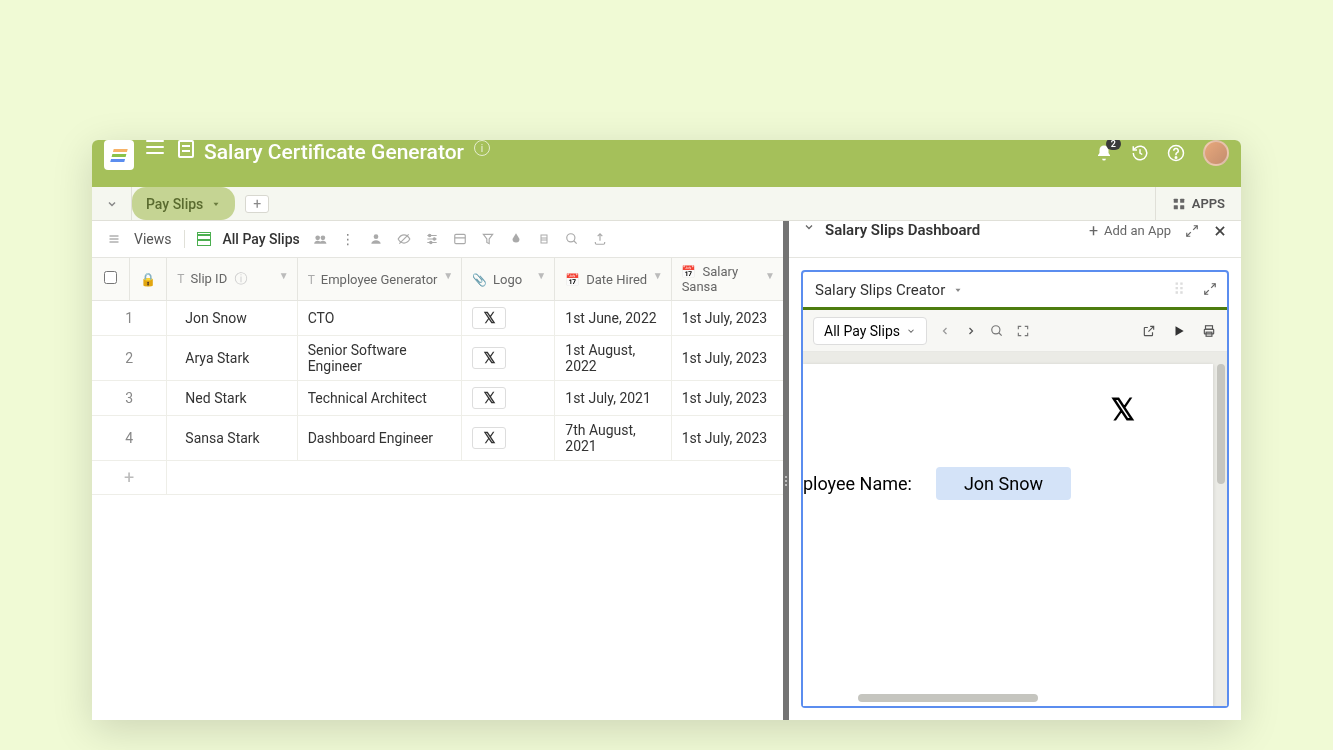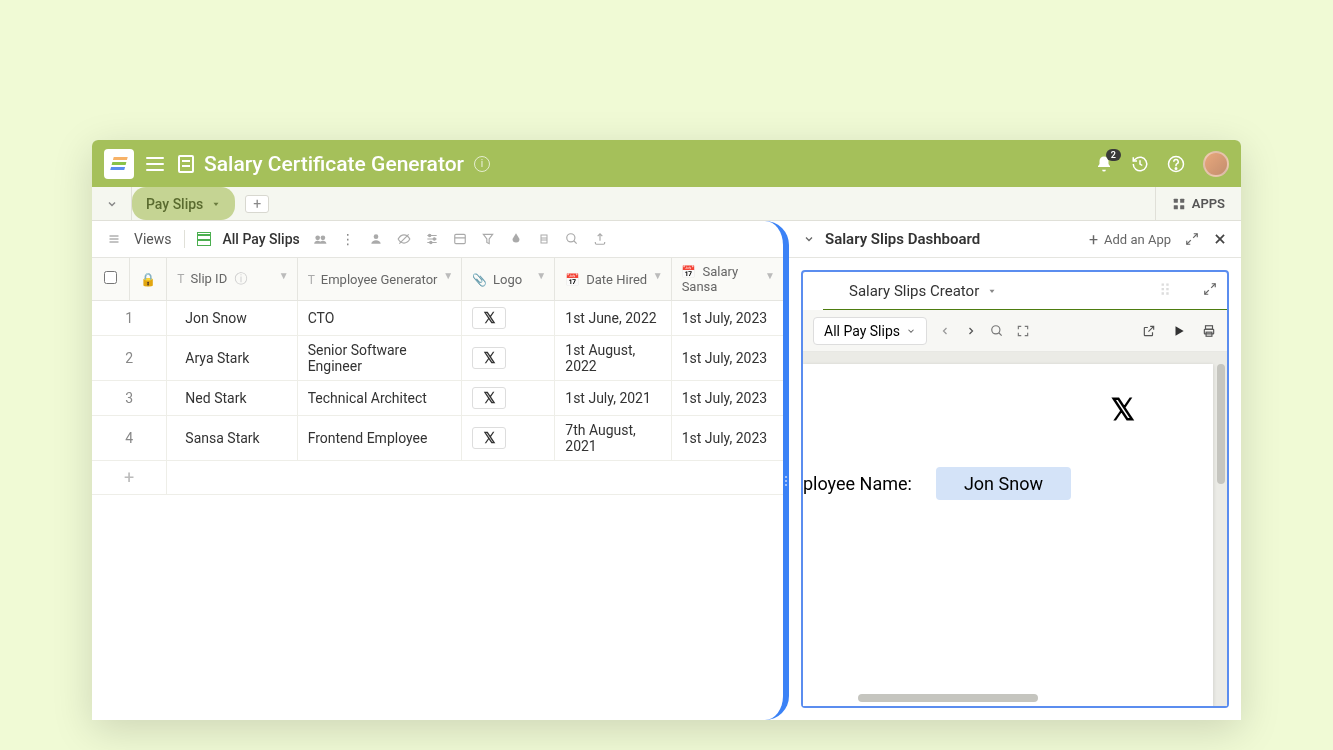--- a/index.html
+++ b/index.html
@@ -1,18 +1,18 @@
 <!DOCTYPE html>
 <html><head>
 <meta charset="utf-8">
 <style>
 * { box-sizing: border-box; margin: 0; padding: 0; }
 body { font-family: -apple-system, BlinkMacSystemFont, "Segoe UI", Roboto, sans-serif; background: #f0fad5; width: 1333px; height: 750px; overflow: hidden; }
 .app-window { position: absolute; left: 92px; top: 140px; width: 1149px; height: 580px; background: #fff; border-radius: 6px 6px 0 0; box-shadow: 0 10px 40px rgba(0,0,0,0.15); overflow: hidden; }
-.topbar { height: 47px; background: #a5c05a; display: flex; align-items: center; padding: 0 12px; color: #fff; }
+.topbar { height: 47px; background: #a5c05a; display: flex; align-items: flex-start; padding: 0 12px; color: #fff; }
 .logo-box { width: 30px; height: 30px; background: #fff; border-radius: 4px; display: flex; align-items: center; justify-content: center; margin-right: 12px; }
 .logo-stripes { display: flex; flex-direction: column; gap: 2px; transform: skewX(-15deg); }
 .logo-stripes span { display:block; width: 14px; height: 3px; }
 .hamburger { width: 18px; height: 14px; display: flex; flex-direction: column; justify-content: space-between; margin-right: 14px; cursor: pointer; }
 .hamburger span { display: block; height: 2px; background: #fff; border-radius: 1px; }
 .doc-icon { width: 16px; height: 18px; border: 2px solid #fff; border-radius: 2px; margin-right: 10px; position: relative; }
 .doc-icon::before, .doc-icon::after { content: ""; position: absolute; left: 2px; right: 2px; height: 2px; background: #fff; }
 .doc-icon::before { top: 3px; }
 .doc-icon::after { top: 8px; }
 .app-title { font-size: 21px; font-weight: 500; }
@@ -21,47 +21,47 @@
 .bell { position: relative; width: 18px; height: 18px; }
 .bell svg { width: 18px; height: 18px; fill: #fff; }
 .badge { position: absolute; top: -6px; right: -8px; background: #3a3a3a; color: #fff; font-size: 9px; border-radius: 8px; padding: 1px 5px; font-weight: 600; }
 .avatar { width: 26px; height: 26px; border-radius: 50%; background: linear-gradient(135deg, #e8a87c, #c38d6e); border: 2px solid rgba(255,255,255,0.4); }
 .tabbar { height: 34px; background: #f5f7f0; border-bottom: 1px solid #e0e0d8; display: flex; align-items: stretch; }
 .tab-expand { width: 40px; display: flex; align-items: center; justify-content: center; border-right: 1px solid #e0e0d8; cursor: pointer; }
 .tab-active { background: #c5d493; display: flex; align-items: center; padding: 0 14px; color: #5a6b2f; font-size: 14px; font-weight: 500; gap: 8px; border-radius: 14px; }
 .tab-add { width: 24px; height: 18px; margin: 8px 0 0 10px; background: #fff; border: 1px solid #d8d8d0; border-radius: 3px; display: flex; align-items: center; justify-content: center; font-size: 14px; color: #888; cursor: pointer; }
 .apps-btn { margin-left: auto; border-left: 1px solid #e0e0d8; padding: 0 16px; display: flex; align-items: center; gap: 6px; font-size: 13px; font-weight: 600; color: #555; cursor: pointer; }
 .main { display: flex; height: calc(100% - 81px); }
-.left-pane { flex: 0 0 697px; display: flex; flex-direction: column; border-right: 6px solid #3b82f6; position: relative; border-radius: 24px; }
+.left-pane { flex: 0 0 697px; display: flex; flex-direction: column; border-right: 6px solid #737373; position: relative; }
 .resize-dots { position: absolute; right: -6px; top: 50%; width: 6px; height: 20px; display: flex; flex-direction: column; align-items: center; justify-content: center; gap: 2px; }
 .resize-dots span { width: 2px; height: 2px; background: rgba(255,255,255,0.7); border-radius: 50%; }
 .toolbar { height: 37px; border-bottom: 1px solid #e5e5e0; display: flex; align-items: center; padding: 0 14px; gap: 12px; color: #555; font-size: 14px; }
 .toolbar .sep { width: 1px; height: 18px; background: #e0e0d8; }
 .tb-icon { width: 16px; height: 16px; cursor: pointer; color: #888; display: flex; align-items: center; justify-content: center; }
 .grid-icon { width: 14px; height: 14px; display: inline-block; position: relative; }
 .grid-icon::before { content: ""; position: absolute; inset: 0; border: 1.5px solid #4caf50; }
 .grid-icon::after { content: ""; position: absolute; left: 0; right: 0; top: 50%; height: 1.5px; background: #4caf50; box-shadow: 0 -5px 0 #4caf50; }
 .view-name { font-weight: 500; color: #333; }
 table { width: 100%; border-collapse: collapse; font-size: 14px; color: #333; }
 th { background: #fafaf7; border-bottom: 1px solid #e5e5e0; border-right: 1px solid #e5e5e0; text-align: left; padding: 6px 10px; font-weight: 400; color: #666; font-size: 13px; height: 34px; position: relative; }
 th .col-icon { color: #aaa; margin-right: 6px; font-size: 12px; }
 th .dropdown-caret { position: absolute; right: 8px; top: 12px; color: #bbb; font-size: 10px; }
 td { border-bottom: 1px solid #eeeee8; border-right: 1px solid #eeeee8; padding: 6px 10px; height: 31px; }
 .row-num { text-align: center; color: #888; width: 40px; }
 .x-logo-cell { display: inline-flex; width: 34px; height: 22px; border: 1px solid #ddd; border-radius: 3px; align-items: center; justify-content: center; }
 .x-logo { font-family: "Arial Black", sans-serif; font-weight: 900; font-size: 15px; letter-spacing: -1px; }
 .add-row { text-align: center; color: #bbb; font-size: 18px; cursor: pointer; }
 .right-pane { flex: 1; display: flex; flex-direction: column; }
-.dash-header { height: 37px; border-bottom: 1px solid #e5e5e0; display: flex; align-items: center; padding: 0 14px; gap: 10px; }
+.dash-header { height: 37px; border-bottom: 1px solid #e5e5e0; display: flex; align-items: flex-start; padding: 0 14px; gap: 10px; }
 .dash-title { font-size: 15px; font-weight: 600; color: #333; }
 .dash-header-right { margin-left: auto; display: flex; align-items: center; gap: 14px; color: #888; font-size: 13px; }
 .add-app { display: flex; align-items: center; gap: 6px; color: #666; cursor: pointer; }
 .dash-body { flex: 1; padding: 12px; background: #fff; overflow: hidden; }
 .panel { border: 2px solid #5b8def; border-radius: 4px; height: 100%; display: flex; flex-direction: column; background: #fff; position: relative; }
-.panel-header { height: 38px; display: flex; align-items: center; padding: 0 26px; border-bottom: 1px solid #4d7c0f; margin-left: 20px; }
+.panel-header { height: 38px; display: flex; align-items: center; padding: 0 12px; border-bottom: 3px solid #4d7c0f; }
 .panel-title { font-size: 15px; color: #333; }
 .drag-handle { margin-left: auto; color: #ddd; cursor: grab; margin-right: 30px; }
 .panel-toolbar { height: 42px; background: #f7f7f4; border-bottom: 1px solid #e8e8e4; display: flex; align-items: center; padding: 0 10px; gap: 10px; }
 .filter-pill { background: #fff; border: 1px solid #ddd; border-radius: 4px; padding: 5px 10px; font-size: 14px; display: flex; align-items: center; gap: 6px; cursor: pointer; }
 .pt-icon { width: 16px; height: 16px; color: #888; cursor: pointer; display: flex; align-items: center; justify-content: center; }
 .panel-toolbar-right { margin-left: auto; display: flex; gap: 14px; }
 .doc-preview { flex: 1; background: #ebebe6; padding: 12px 0 0 0; position: relative; overflow: hidden; }
 .scrollbar-v { position: absolute; right: 2px; top: 12px; width: 8px; height: 120px; background: #c5c5bf; border-radius: 4px; }
 .scrollbar-h { position: absolute; bottom: 4px; left: 55px; width: 180px; height: 8px; background: #c5c5bf; border-radius: 4px; }
 .paper { background: #fff; margin: 0 14px 0 0; padding: 28px 20px 20px 0; height: 100%; box-shadow: 0 1px 4px rgba(0,0,0,0.15); overflow: hidden; }
@@ -268,21 +268,21 @@
             <td>Technical Architect</td>
             <td><span class="x-logo-cell">
                   <span class="x-logo">𝕏</span>
                 </span></td>
             <td>1st July, 2021</td>
             <td style="border-right:none">1st July, 2023</td>
           </tr>
           <tr>
             <td class="row-num" colspan="2">4</td>
             <td style="padding-left:18px">Sansa Stark</td>
-            <td>Frontend Employee</td>
+            <td>Dashboard Engineer</td>
             <td><span class="x-logo-cell">
                   <span class="x-logo">𝕏</span>
                 </span></td>
             <td>7th August, 2021</td>
             <td style="border-right:none">1st July, 2023</td>
           </tr>
           <tr>
             <td colspan="2" class="add-row" style="border-right:1px solid #eeeee8">+</td>
             <td colspan="5" style="border-right:none"></td>
           </tr>

